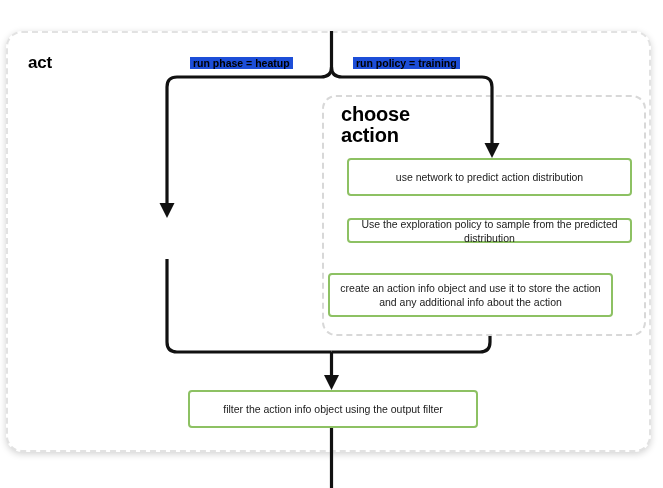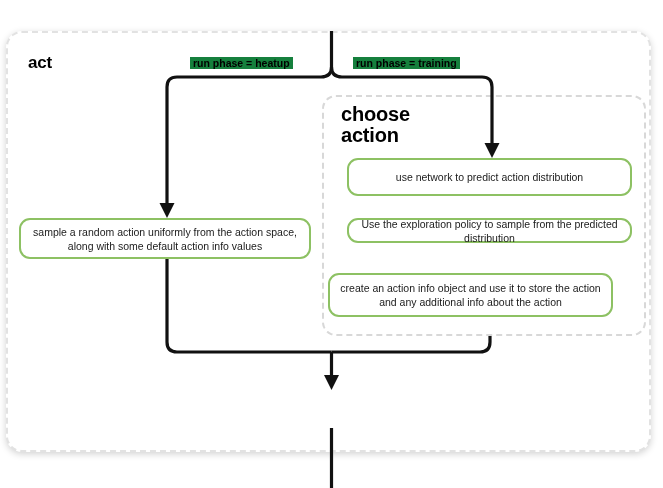--- a/index.html
+++ b/index.html
@@ -64,21 +64,21 @@
     line-height: 21px;
     color: #000000;
     letter-spacing: -0.2px;
   }
 
   
   .node {
     position: absolute;
     box-sizing: border-box;
     border: 2px solid #8dc163;
-    border-radius: 11px;
+    border-radius: 4px;
     background: #ffffff;
     display: flex;
     align-items: center;
     justify-content: center;
     text-align: center;
     font-size: 10.5px;
     line-height: 14px;
     color: #1a1a1a;
     padding: 2px 8px;
   }
@@ -88,21 +88,21 @@
   #node-create-info { left: 328px; top: 273px; width: 285px; height: 44px; }
   #node-filter      { left: 188px; top: 390px; width: 290px; height: 38px; }
 
   
   .edge-label {
     position: absolute;
     font-size: 10.5px;
     font-weight: bold;
     color: #000000;
     white-space: nowrap;
-    background: #15803d;
+    background: #1d4ed8;
     padding: 0 3px;
   }
   #label-heatup   { left: 190px; top: 57px; }
   #label-training { left: 353px; top: 57px; }
 
   
   #wires {
     position: absolute;
     left: 0;
     top: 0;
@@ -144,20 +144,20 @@
 
     <path d="M 490 336 L 490 342 Q 490 352 480 352 L 331.5 352"></path>
 
     <path d="M 331.5 352 L 331.5 377"></path>
     <polygon class="head" points="331.5,390 324,375 339,375"></polygon>
 
     <path d="M 331.5 428 L 331.5 488"></path>
   </svg>
 
   <div class="edge-label" id="label-heatup">run phase = heatup</div>
-  <div class="edge-label" id="label-training">run phase = training</div>
+  <div class="edge-label" id="label-training">run policy = training</div>
 
-  <div class="node" id="node-sample">sample a random action uniformly from the action space, along with some default action info values</div>
   <div class="node" id="node-use-network">use network to predict action distribution</div>
   <div class="node" id="node-exploration">Use the exploration policy to sample from the predicted distribution</div>
   <div class="node" id="node-create-info">create an action info object and use it to store the action and any additional info about the action</div>
+  <div class="node" id="node-filter">filter the action info object using the output filter</div>
 
 </div>
 
 </body></html>

